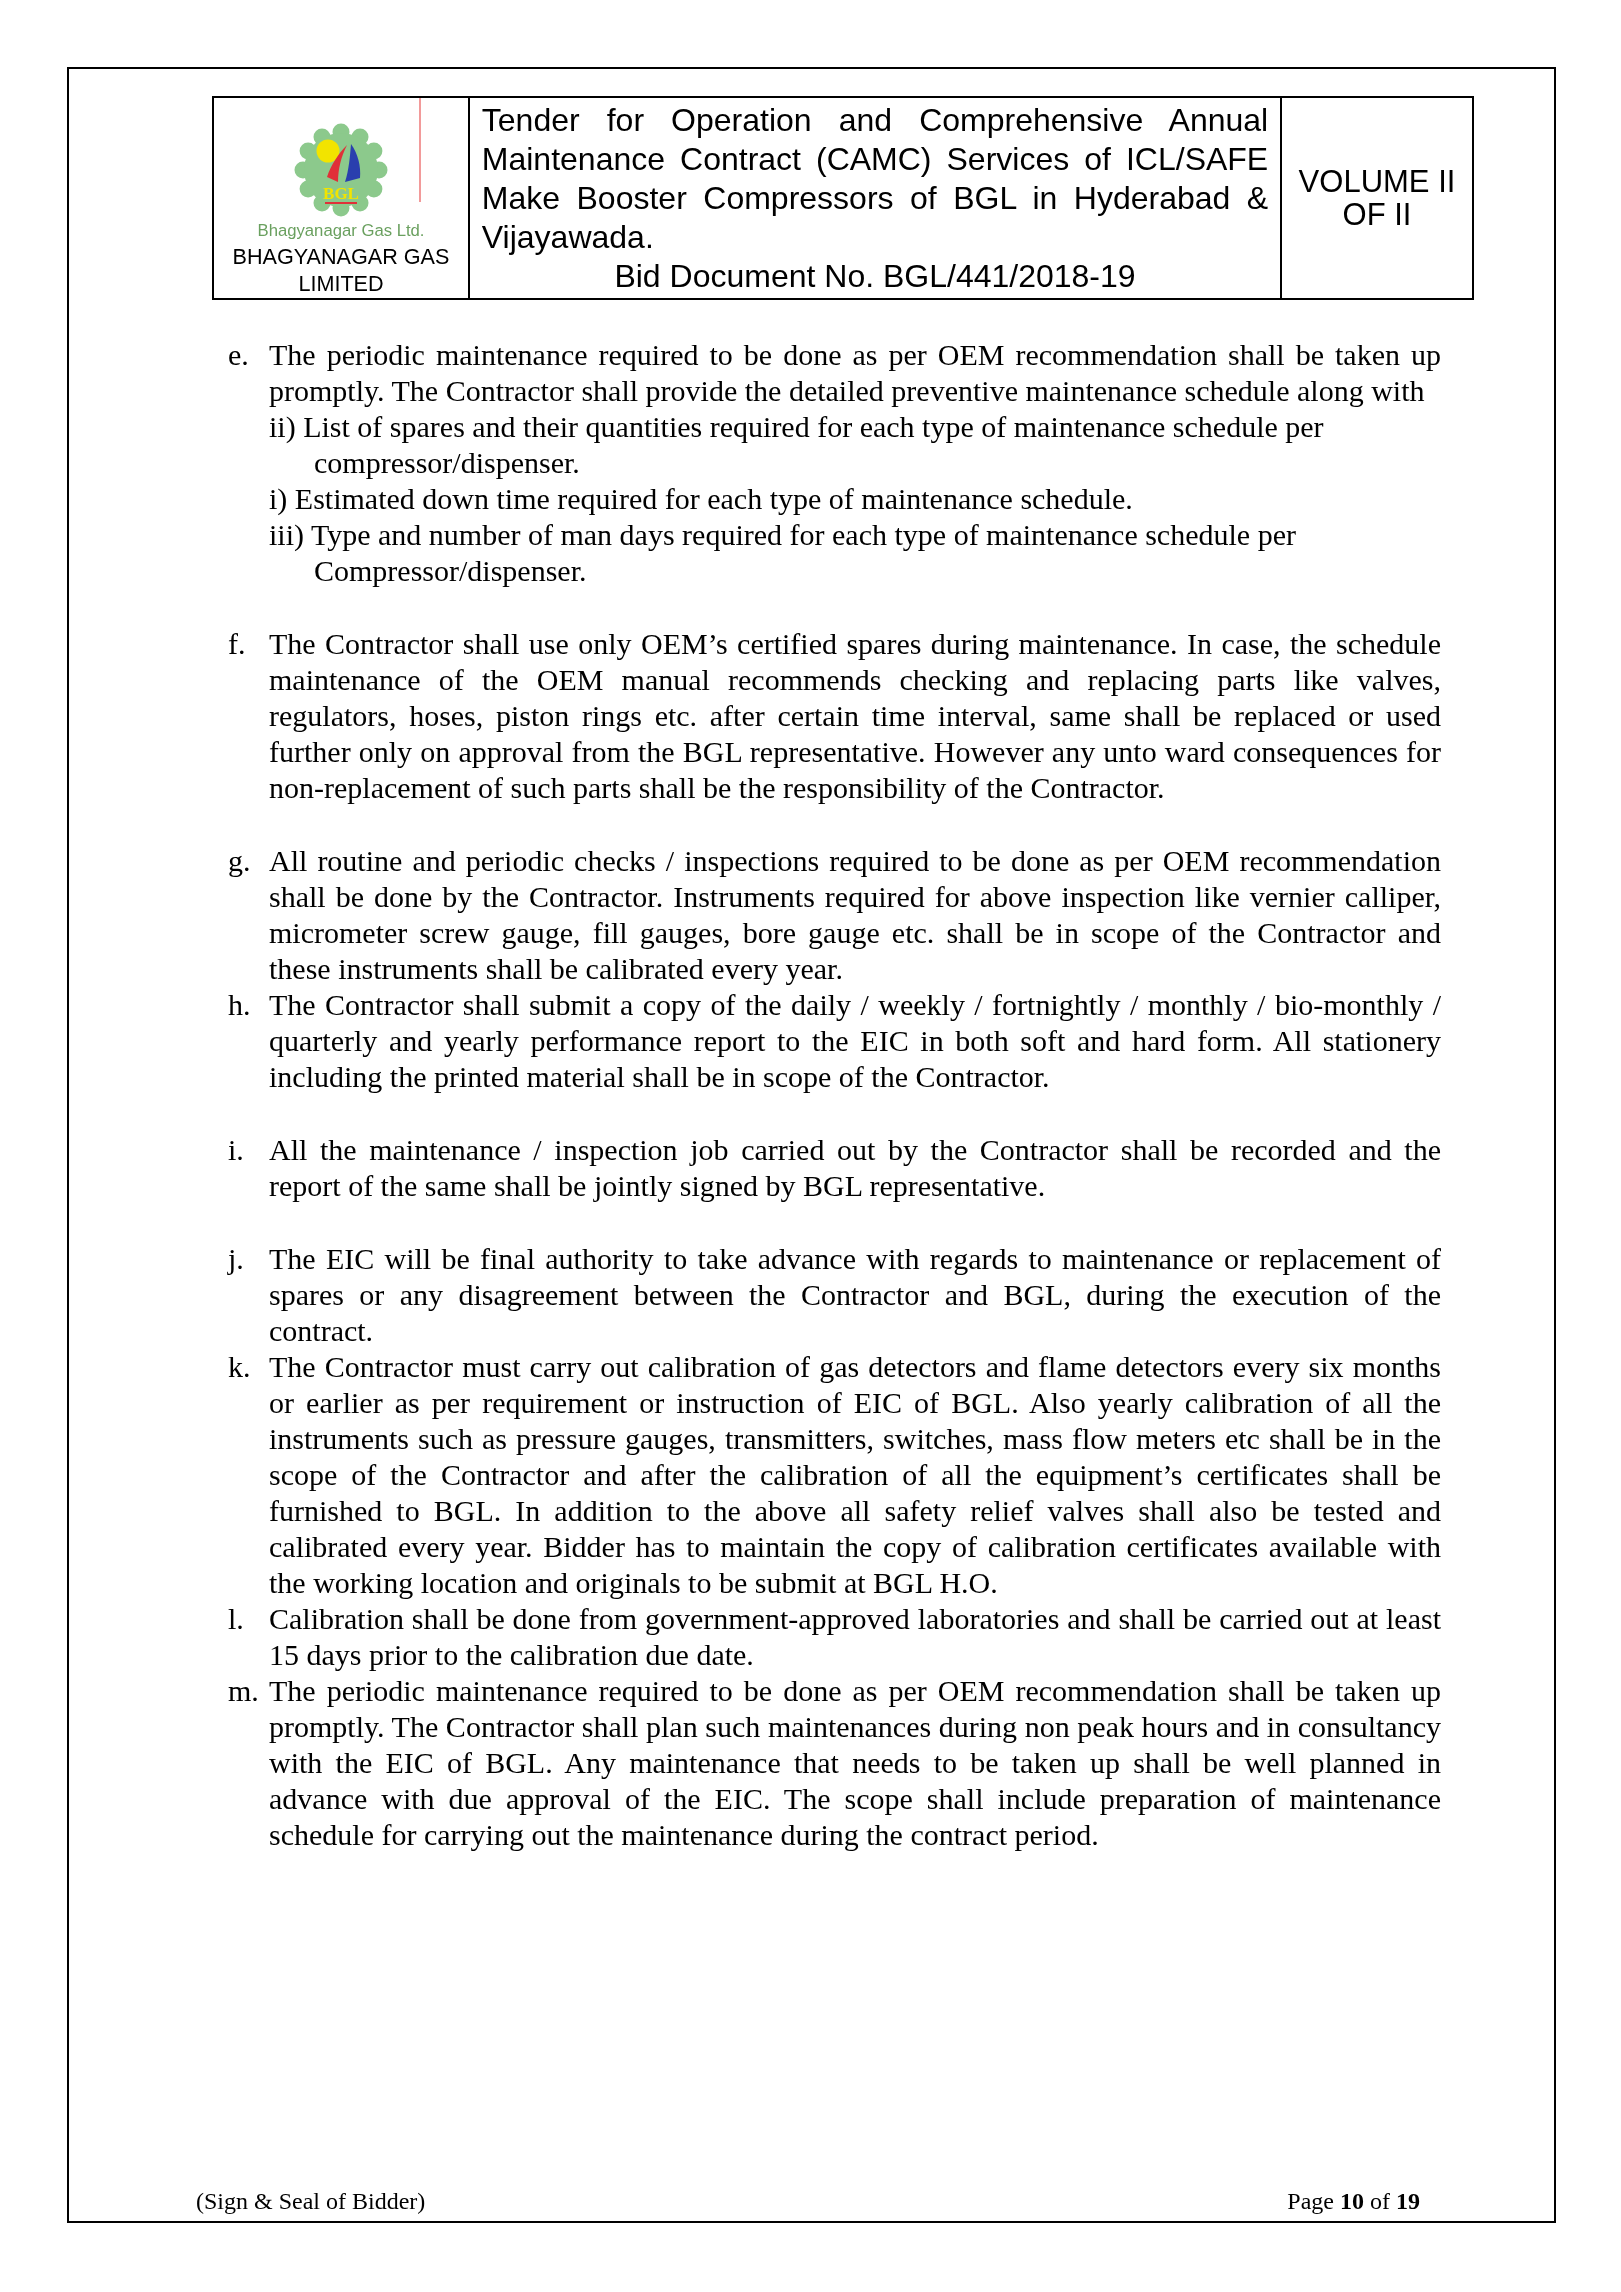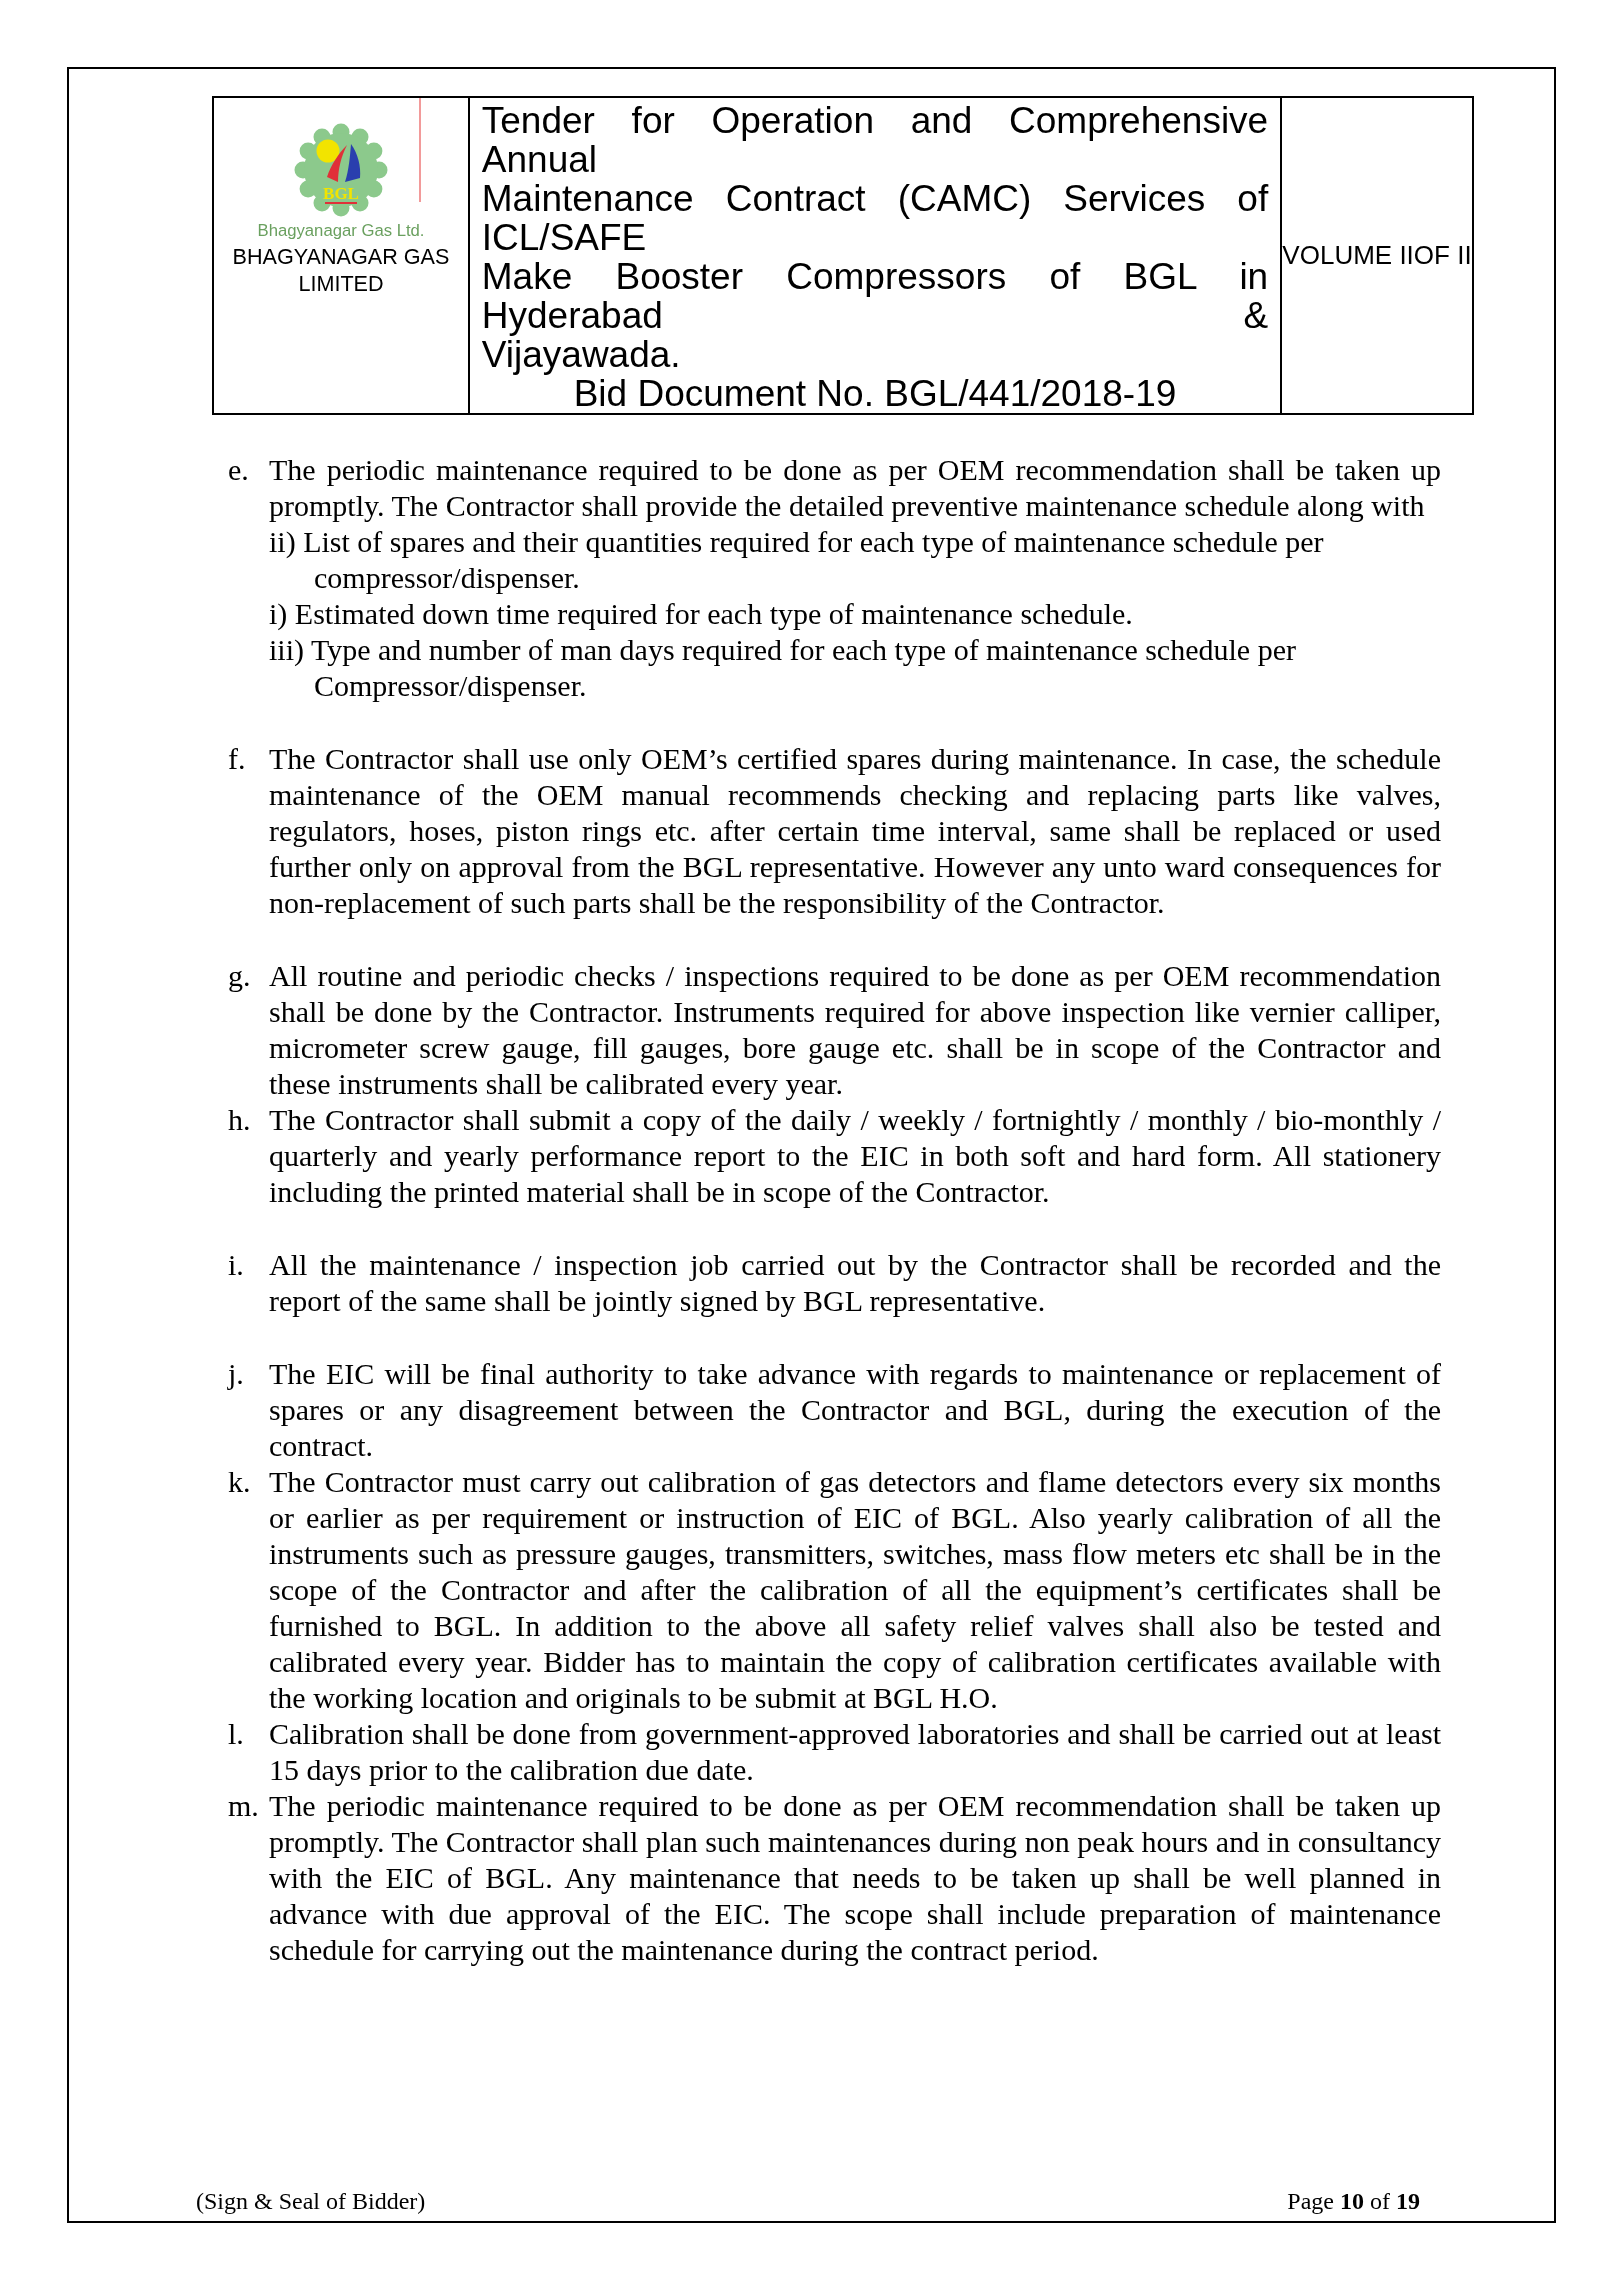--- a/index.html
+++ b/index.html
@@ -8,23 +8,23 @@
   .frame{position:absolute;left:67px;top:67px;width:1489px;height:2156px;
          border:2px solid #000;box-sizing:border-box;}
   
   .htable{display:flex;margin:26.5px 0 0 143px;width:1262px;
           border:2px solid #000;box-sizing:border-box;
           font-family:"Liberation Sans",sans-serif;}
   .cell-logo{width:256px;flex:none;border-right:2px solid #000;box-sizing:border-box;
              position:relative;display:flex;flex-direction:column;align-items:center;
              padding-top:25px;}
   .cell-title{width:812px;flex:none;border-right:2px solid #000;box-sizing:border-box;
-              padding:3.9px 11.8px 0;font-size:37px;line-height:39px;}
-  .cell-vol{flex:1;display:flex;flex-direction:row;align-items:center;
-            justify-content:center;font-size:26px;line-height:33px;}
+              padding:3.9px 11.8px 0;font-size:32px;line-height:39px;}
+  .cell-vol{flex:1;display:flex;flex-direction:column;align-items:center;
+            justify-content:center;font-size:31px;line-height:33px;}
   .jline{text-align:justify;text-align-last:justify;}
   .lline{text-align:left;}
   .bidline{text-align:center;}
   .brandcap{font-size:16.7px;line-height:19.6px;margin-top:-2px;}
   .company{font-size:21.6px;line-height:27.4px;text-align:center;margin-top:2.9px;}
   .redline{position:absolute;top:0;right:47px;width:2px;height:104px;}
   
   .content{margin:37px 113px 0 159px;font-size:30px;line-height:36px;}
   .item{display:flex;}
   .gap{margin-top:37px;}

